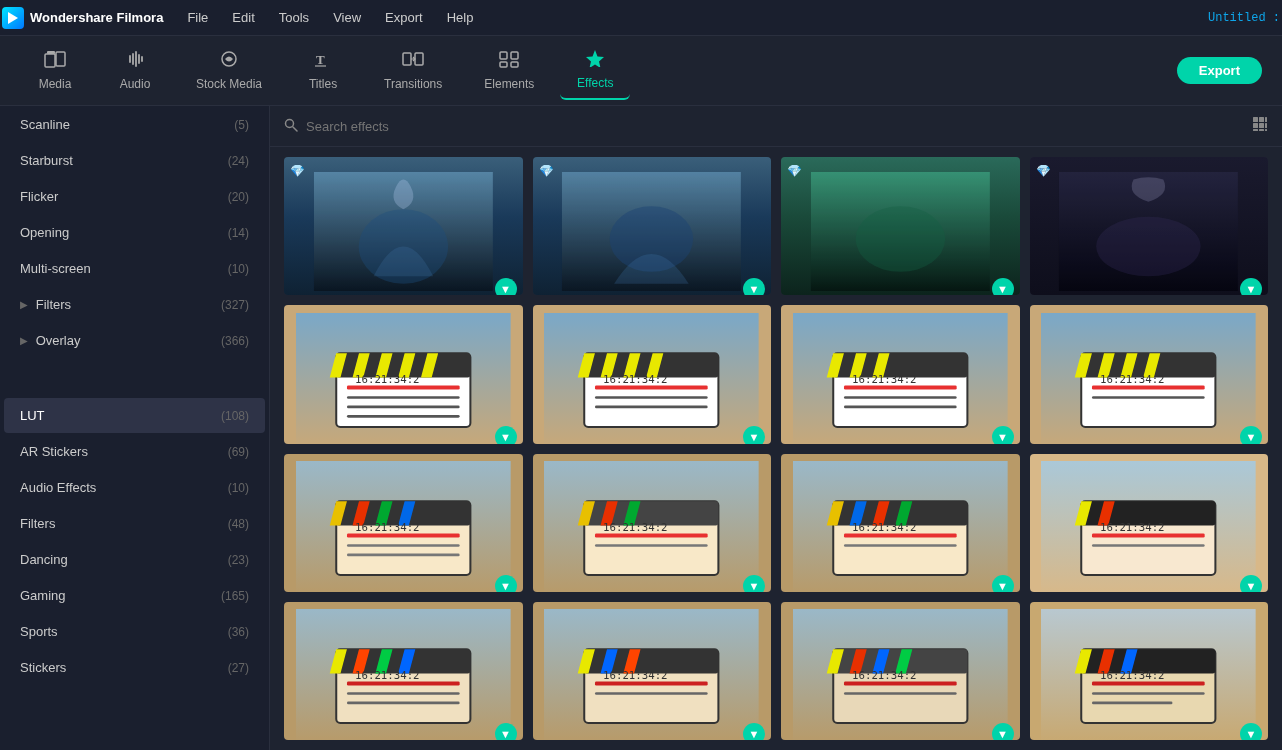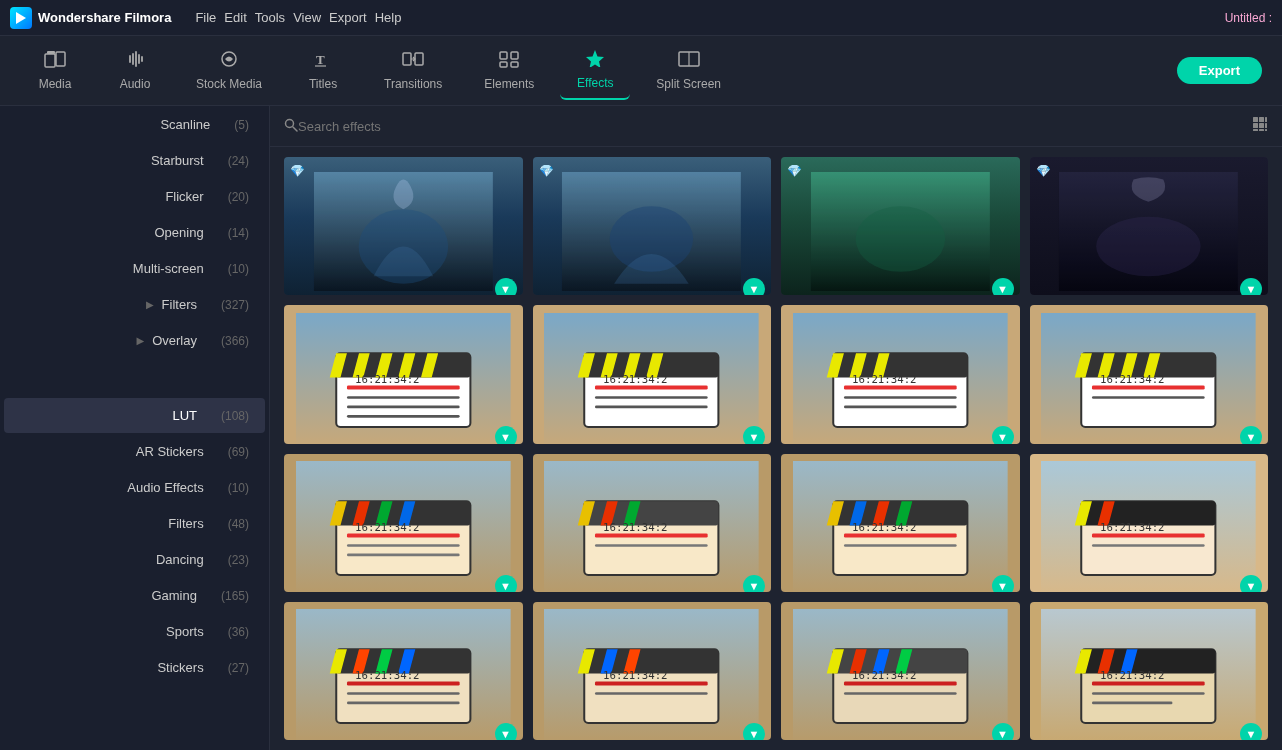--- a/index.html
+++ b/index.html
@@ -3,31 +3,31 @@
   <meta charset="utf-8">
   <style>
     * { box-sizing: border-box; margin: 0; padding: 0; }
     body { background: #1a1f2e; color: #ccc; font-family: 'Segoe UI', Arial, sans-serif; font-size: 13px; width: 1282px; height: 750px; overflow: hidden; }
 
     
     .menu-bar {
       background: #1a1f2e;
       display: flex;
       align-items: center;
-      padding: 0 10px;
+      padding: 0 2px;
       height: 36px;
       border-bottom: 1px solid #2a2f3e;
     }
     .app-logo { display: flex; align-items: center; gap: 6px; margin-right: 20px; }
     .app-logo-icon { width: 22px; height: 22px; background: linear-gradient(135deg, #00e5ff, #0077ff); border-radius: 4px; display: flex; align-items: center; justify-content: center; font-size: 12px; color: white; }
     .app-name { color: #fff; font-size: 13px; font-weight: 600; }
-    .menu-items { display: flex; }
+    .menu-items { display: flex; gap: 16px; }
     .menu-item { color: #ccc; font-size: 13px; cursor: pointer; padding: 2px 4px; }
     .spacer { flex: 1; }
-    .project-name { color: #f9a8d4; font-size: 12px; }
+    .project-name { color: #0ea5e9; font-size: 12px; font-family: Liberation Mono, monospace; }
     .export-btn {
       background: #00d4aa;
       color: #fff;
       border: none;
       border-radius: 20px;
       padding: 6px 22px;
       font-size: 13px;
       font-weight: 600;
       cursor: pointer;
     }
@@ -72,21 +72,21 @@
       flex-shrink: 0;
       position: relative;
     }
     .sidebar::-webkit-scrollbar { width: 4px; }
     .sidebar::-webkit-scrollbar-track { background: #1a1f2e; }
     .sidebar::-webkit-scrollbar-thumb { background: #3a3f4e; border-radius: 2px; }
 
     .sidebar-item {
       display: flex;
       align-items: center;
-      justify-content: flex-end;
+      justify-content: space-between;
       padding: 10px 16px;
       cursor: pointer;
       border-radius: 4px;
       margin: 1px 4px;
       gap: 24px;
     }
     .sidebar-item.active { background: #2e3347; margin-top: 40px; }
     .sidebar-item-left { display: flex; align-items: center; gap: 8px; }
     .sidebar-item-expand { color: #666; font-size: 10px; }
     .sidebar-item-name { color: #ccc; }
@@ -101,21 +101,21 @@
       overflow: hidden;
     }
 
     
     .search-bar {
       display: flex;
       align-items: center;
       padding: 10px 14px;
       background: #1e2330;
       border-bottom: 1px solid #2a2f3e;
-      gap: 0;
+      gap: 8px;
     }
     .search-input {
       flex: 1;
       background: transparent;
       border: none;
       outline: none;
       color: #ccc;
       font-size: 13px;
     }
     .search-icon { color: #666; font-size: 14px; }
@@ -255,29 +255,20 @@
     </span>
     <span class="tool-label">Elements</span>
   </div>
   <div class="tool-item active">
     <span class="tool-icon">
       <svg width="22" height="18" viewBox="0 0 22 18">
           <polygon points="11,1 13.5,7.5 20,8 15,12.5 16.5,19 11,15.5 5.5,19 7,12.5 2,8 8.5,7.5" fill="#00d4aa"></polygon>
         </svg>
     </span>
     <span class="tool-label" style="color:#00d4aa">Effects</span>
-  </div>
-  <div class="tool-item">
-    <span class="tool-icon">
-      <svg width="22" height="18" viewBox="0 0 22 18">
-          <rect x="1" y="2" width="20" height="14" rx="1" fill="none" stroke="#aaa" stroke-width="1.5"></rect>
-          <line x1="11" y1="2" x2="11" y2="16" stroke="#aaa" stroke-width="1.2"></line>
-        </svg>
-    </span>
-    <span class="tool-label">Split Screen</span>
   </div>
   <div class="spacer"></div>
   <button class="export-btn">Export</button>
 </div>
 
 <div class="main-content">
 
   <div class="sidebar">
     <div class="sidebar-item">
       <span class="sidebar-item-name">Scanline</span>

